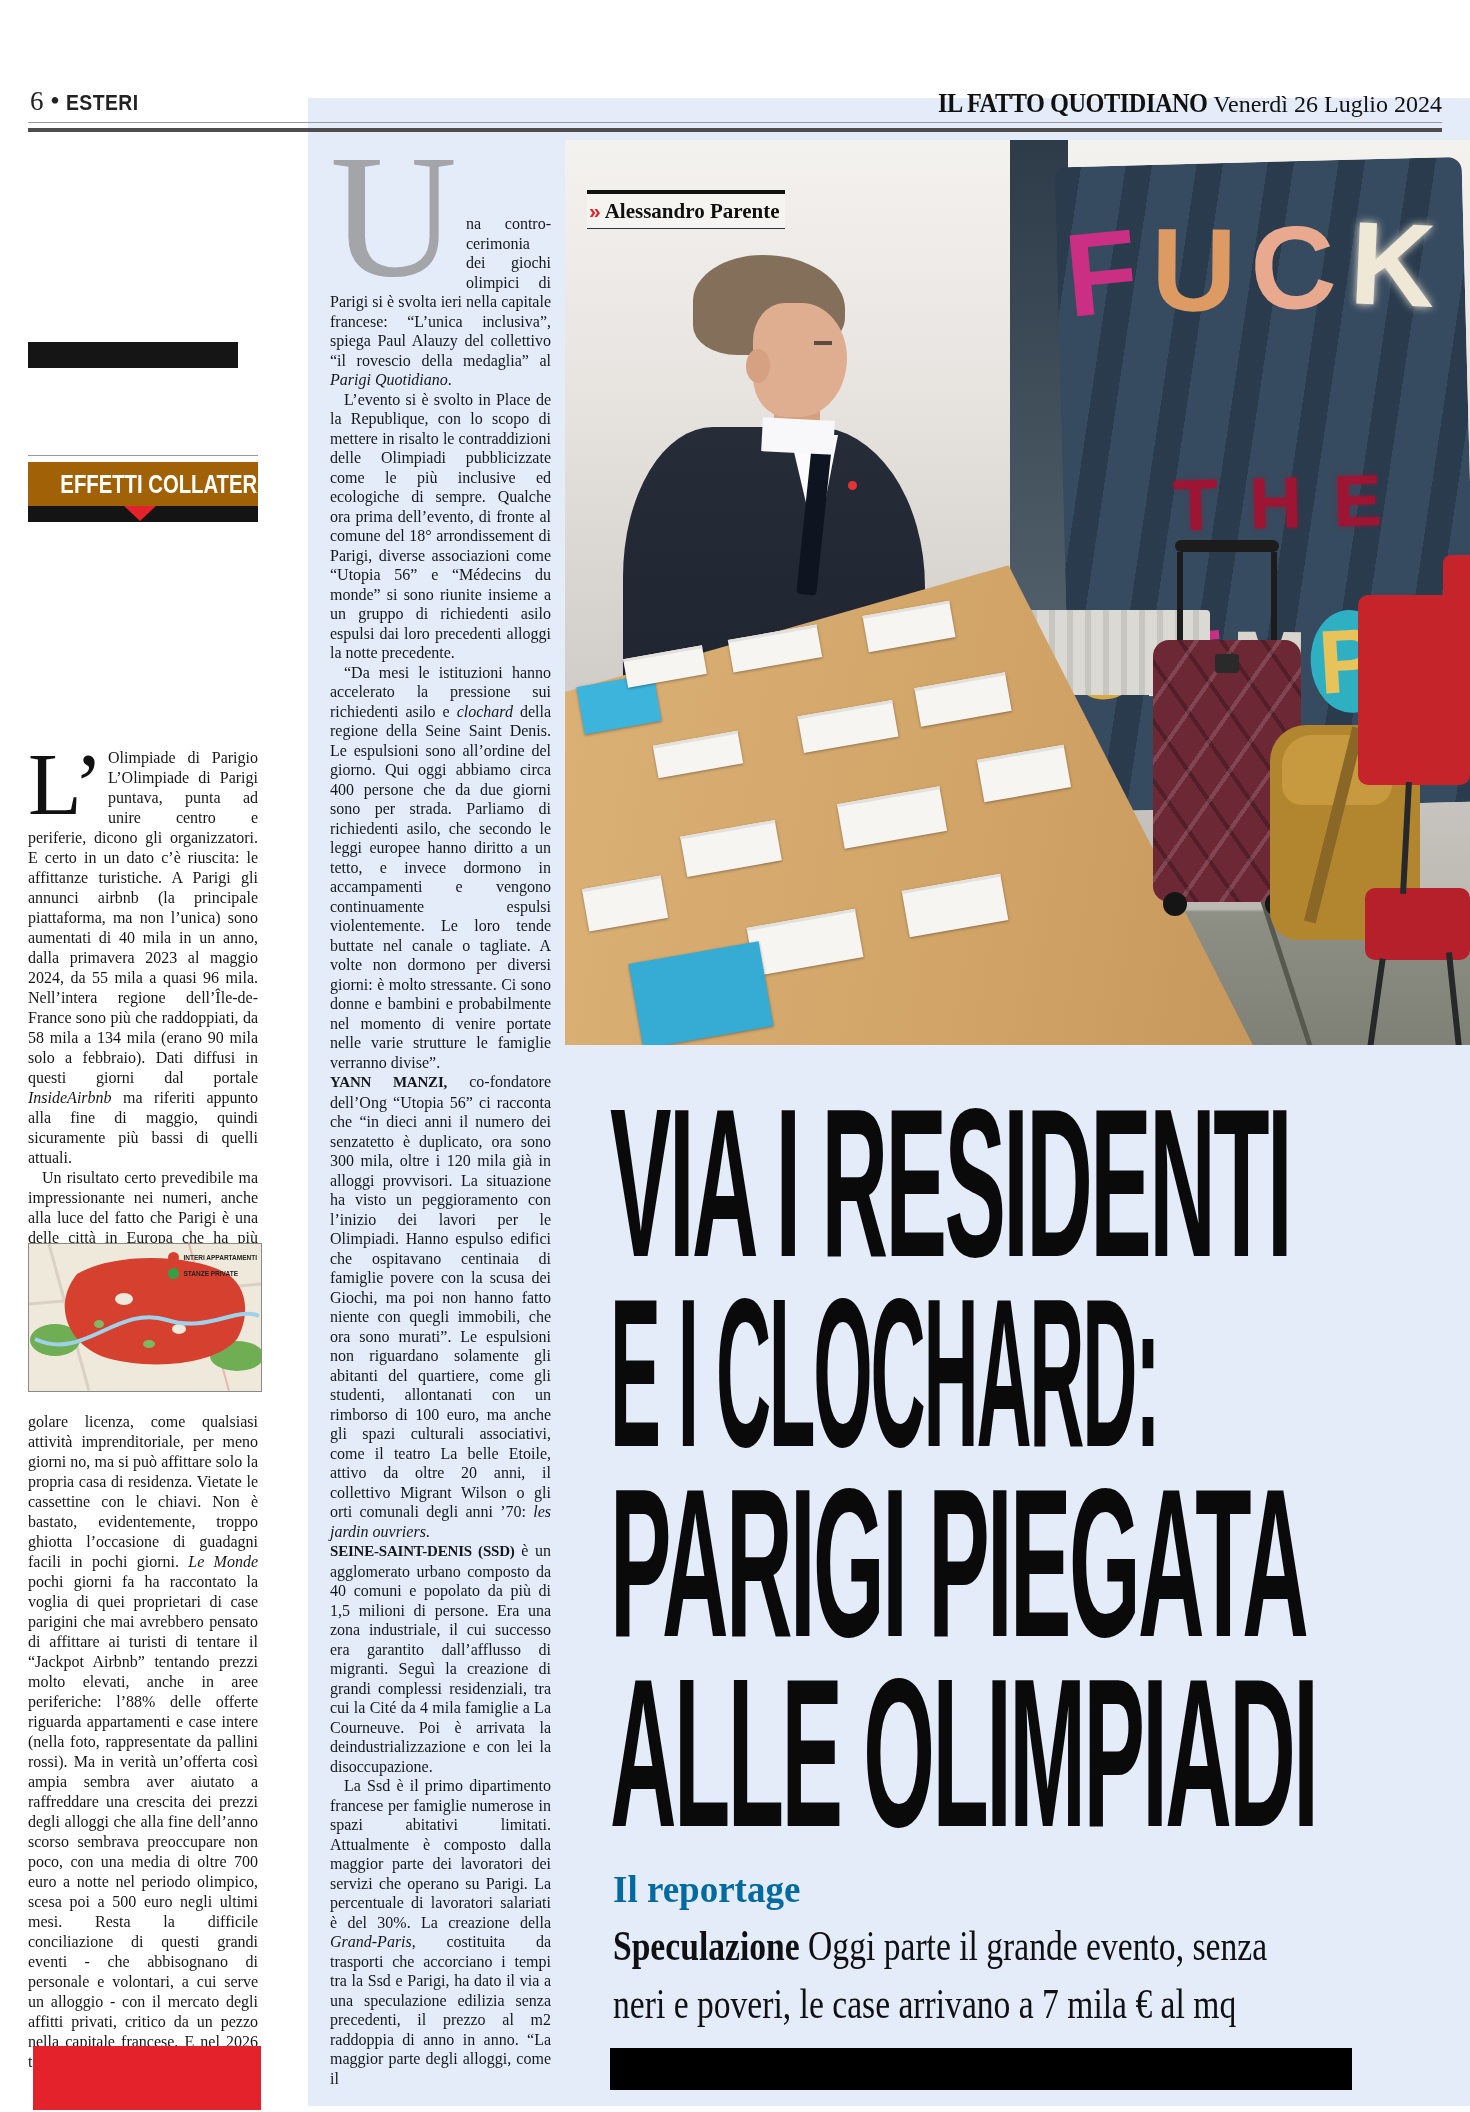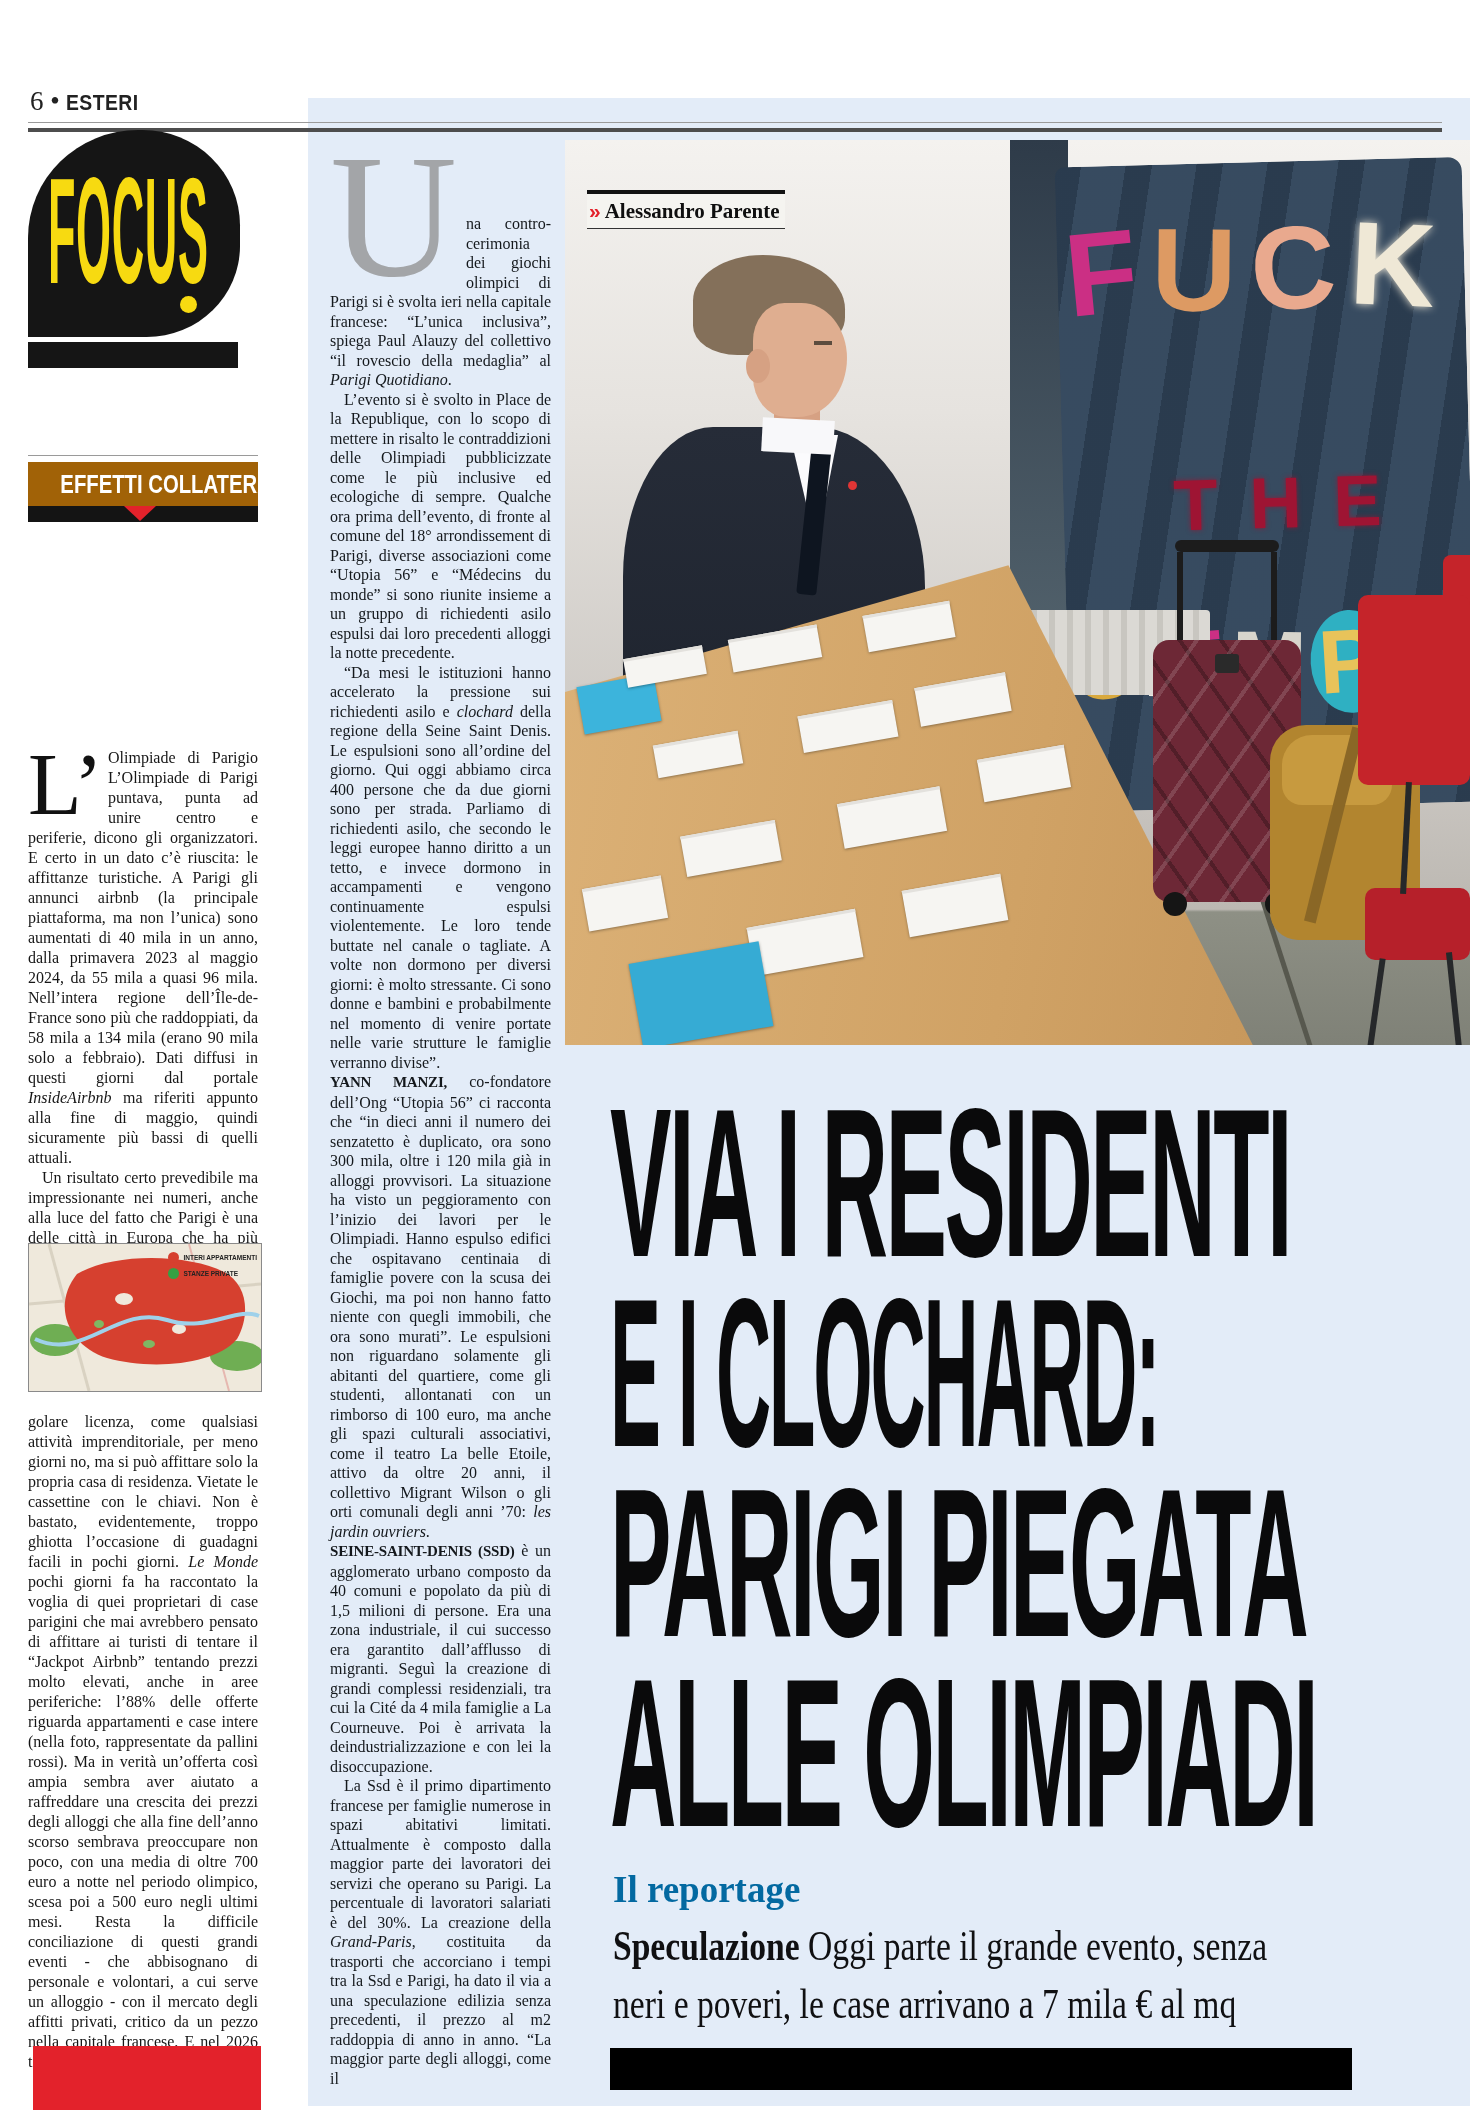--- a/index.html
+++ b/index.html
@@ -185,27 +185,27 @@
 
 <div class="page">
 
   <div class="abs blue-panel"></div>
 
   <div class="abs hdr-left">
     <span>6</span>
     <span>•</span>
     <span class="sec">ESTERI</span>
   </div>
+  <div class="abs hdr-right">
+    <span class="mast">IL FATTO QUOTIDIANO</span>
+    <span>Venerdì 26 Luglio 2024</span>
+  </div>
   <div class="abs rule-thin"></div>
   <div class="abs rule-thick"></div>
 
-  <div class="abs focus-blob">
-    <div class="focus-text">FOCUS</div>
-    <div class="focus-dot"></div>
-  </div>
   <div class="abs focus-bar"></div>
 
   <div class="abs kicker-rule"></div>
   <div class="abs kicker-red">
     <span>EFFETTI COLLATERALI</span>
   </div>
   <div class="abs kicker-black"></div>
   <div class="abs kicker-tri"></div>
 
 

